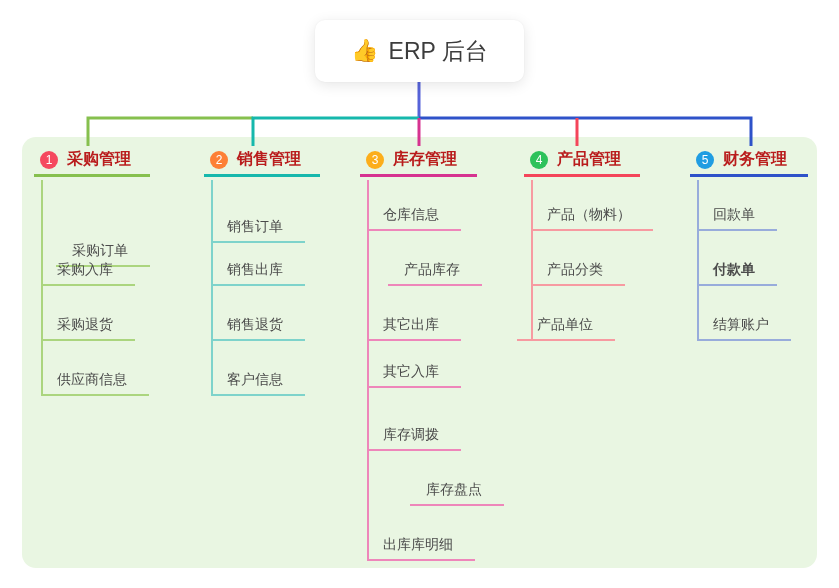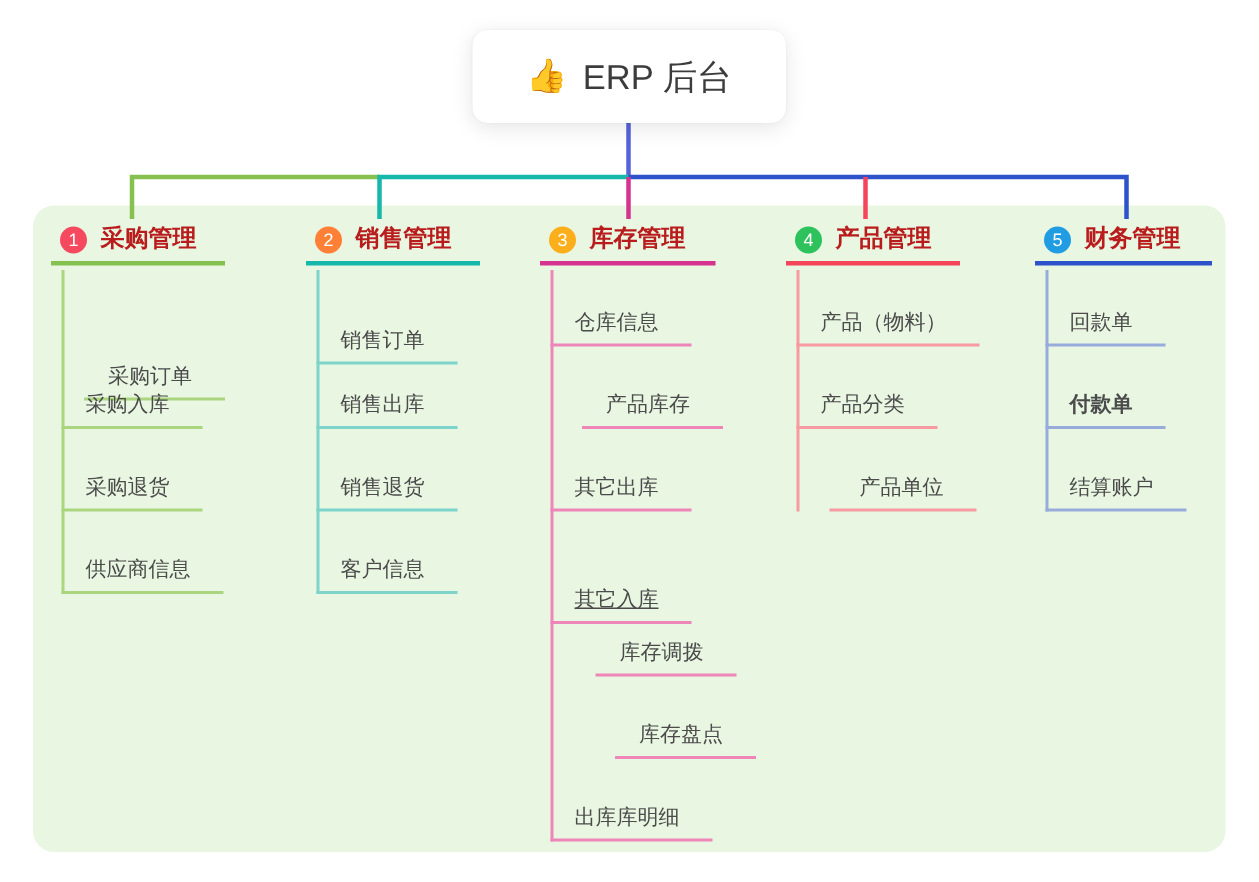--- a/index.html
+++ b/index.html
@@ -72,32 +72,32 @@
       <div class="child" style="left: 211px; top: 309px; border-bottom: 2px solid rgb(126, 211, 203);">销售退货</div>
       <div class="child" style="left: 211px; top: 364px; border-bottom: 2px solid rgb(126, 211, 203);">客户信息</div>
       <div class="btitle" style="left: 360px; top: 145px; width: 117px; border-bottom: 3px solid rgb(214, 51, 144);">
         <span class="badge" style="background: rgb(252, 174, 27);">3</span>
         <span class="blabel">库存管理</span>
       </div>
       <div class="vline" style="left: 367px; top: 180px; height: 381px; background: rgb(238, 134, 186);"></div>
       <div class="child" style="left: 367px; top: 199px; border-bottom: 2px solid rgb(238, 134, 186);">仓库信息</div>
       <div class="child" style="left: 388px; top: 254px; border-bottom: 2px solid rgb(238, 134, 186);">产品库存</div>
       <div class="child" style="left: 367px; top: 309px; border-bottom: 2px solid rgb(238, 134, 186);">其它出库</div>
-      <div class="child" style="left: 367px; top: 384px; border-bottom: 2px solid rgb(238, 134, 186); text-decoration: underline;">其它入库</div>
-      <div class="child" style="left: 367px; top: 419px; border-bottom: 2px solid rgb(238, 134, 186); margin-left: 30px;">库存调拨</div>
+      <div class="child" style="left: 367px; top: 356px; border-bottom: 2px solid rgb(238, 134, 186);">其它入库</div>
+      <div class="child" style="left: 367px; top: 419px; border-bottom: 2px solid rgb(238, 134, 186);">库存调拨</div>
       <div class="child" style="left: 367px; top: 474px; border-bottom: 2px solid rgb(238, 134, 186); margin-left: 43px;">库存盘点</div>
       <div class="child" style="left: 367px; top: 529px; border-bottom: 2px solid rgb(238, 134, 186);">出库库明细</div>
       <div class="btitle" style="left: 524px; top: 145px; width: 116px; border-bottom: 3px solid rgb(244, 69, 90);">
         <span class="badge" style="background: rgb(45, 194, 91);">4</span>
         <span class="blabel">产品管理</span>
       </div>
       <div class="vline" style="left: 531px; top: 180px; height: 161px; background: rgb(247, 154, 161);"></div>
       <div class="child" style="left: 531px; top: 199px; border-bottom: 2px solid rgb(247, 154, 161);">产品（物料）</div>
       <div class="child" style="left: 531px; top: 254px; border-bottom: 2px solid rgb(247, 154, 161);">产品分类</div>
-      <div class="child" style="left: 553px; top: 309px; border-bottom: 2px solid rgb(247, 154, 161); padding-left: 20px;">产品单位</div>
+      <div class="child" style="left: 517px; top: 309px; border-bottom: 2px solid rgb(247, 154, 161); padding-left: 20px;">产品单位</div>
       <div class="btitle" style="left: 690px; top: 145px; width: 118px; border-bottom: 3px solid rgb(46, 82, 201);">
         <span class="badge" style="background: rgb(32, 157, 226);">5</span>
         <span class="blabel">财务管理</span>
       </div>
       <div class="vline" style="left: 697px; top: 180px; height: 161px; background: rgb(152, 172, 219);"></div>
       <div class="child" style="left: 697px; top: 199px; border-bottom: 2px solid rgb(152, 172, 219);">回款单</div>
       <div class="child" style="left: 697px; top: 254px; border-bottom: 2px solid rgb(152, 172, 219); font-weight: bold;">付款单</div>
       <div class="child" style="left: 697px; top: 309px; border-bottom: 2px solid rgb(152, 172, 219);">结算账户</div>
     </div>
 </div>

